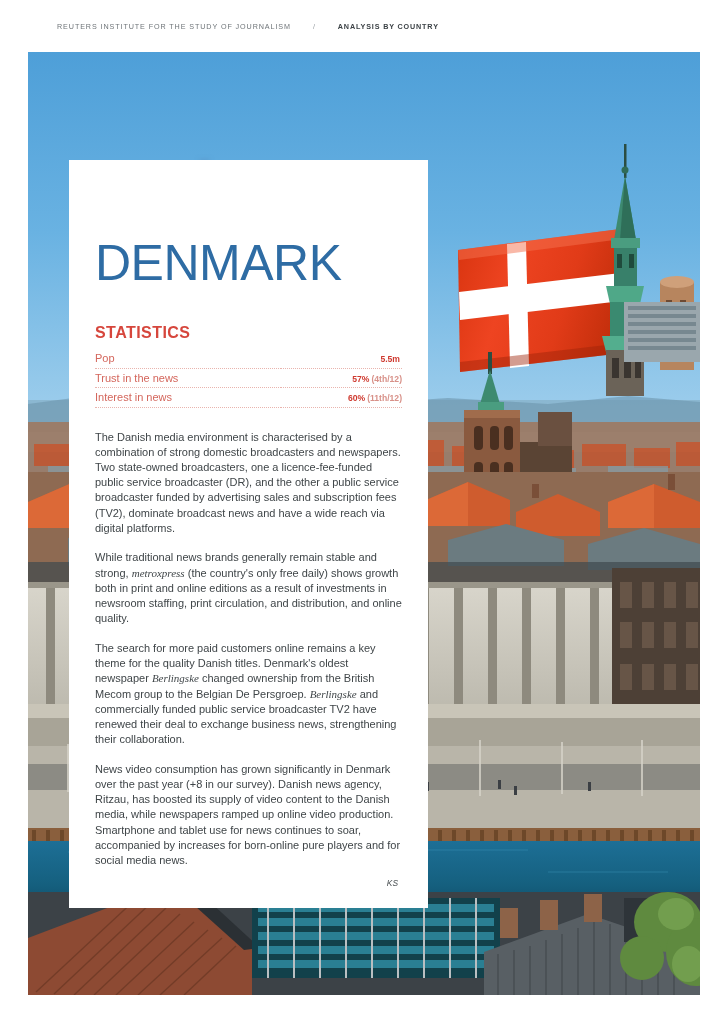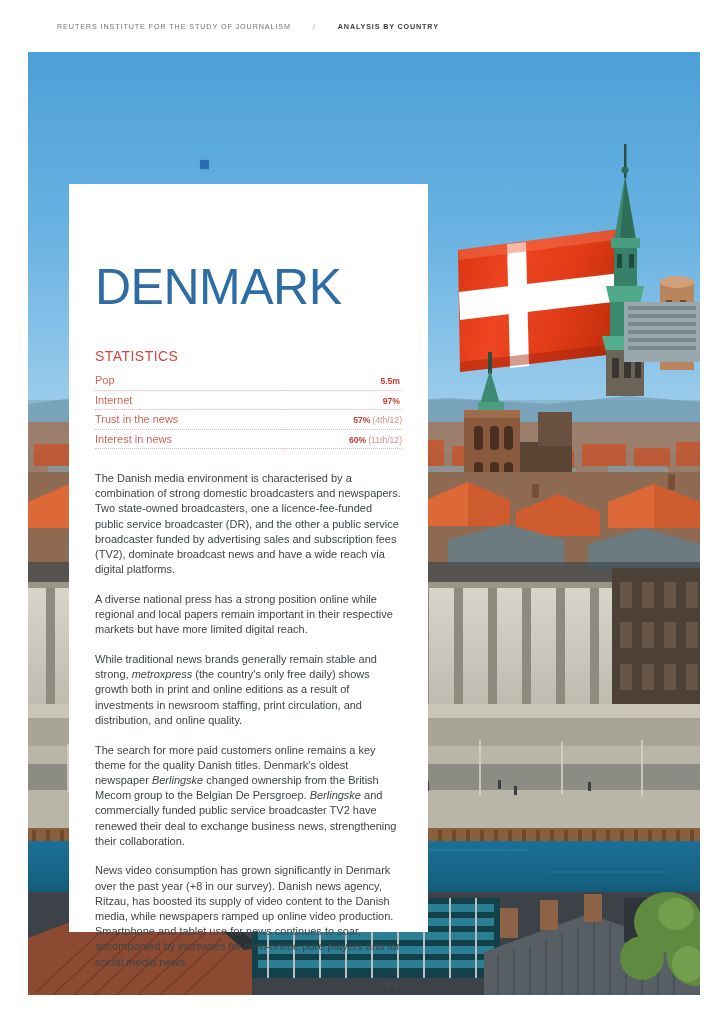--- a/index.html
+++ b/index.html
@@ -28,62 +28,62 @@
 
   
   .photo {
     position:absolute; left:28px; top:52px; width:672px; height:943px;
     overflow:hidden; background:#5aa9e0;
   }
   .photo svg { display:block; width:672px; height:943px; }
 
   
   .card {
-    position:absolute; left:69px; top:184px; width:359px; height:748px;
+    position:absolute; left:69px; top:160px; width:359px; height:748px;
     background:#ffffff;
     padding:0 26px;
   }
 
   .pin {
     position:absolute; left:200px; top:160px;
     width:9px; height:9px; background:#2b6cb0;
     box-shadow:0 0 4px 1px rgba(90,150,200,.55);
   }
 
   .country-title {
     color:#2e6ca4; font-weight:normal;
     font-size:50px; line-height:1; letter-spacing:-0.5px;
     margin-top:78px;
   }
 
   .stats-heading {
-    color:#d6463c; font-weight:normal; font-size:14px;
+    color:#d6463c; font-weight:bold; font-size:16px;
     letter-spacing:0.45px; margin-top:36px; margin-bottom:7px;
   }
 
   .stats-table { width:100%; border-collapse:collapse; }
   .stats-table tr { height:18.5px; }
   .stats-table td {
     border-bottom:1px dotted #e9b4ae;
     padding:3px 0 3.5px 0; vertical-align:bottom;
   }
   .stat-label {
     color:#d4665c; font-size:11px; text-align:left;
   }
   .stat-val { text-align:right; white-space:nowrap; font-size:8.6px; }
   .stat-num { color:#cf3a30; font-weight:bold; }
-  .stat-rank { color:#d89189; font-weight:normal; margin-left:2px;margin-top:8px; }
+  .stat-rank { color:#d89189; font-weight:bold; margin-left:2px;margin-top:8px; }
 
   .body-copy { margin-top:22px; }
   .body-copy p {
     color:#3f4548; font-size:11px; line-height:15.2px;
     margin-bottom:14.5px; text-align:left;
   }
   .body-copy p:last-of-type { margin-bottom:0; }
-  .body-copy i { font-style:italic; }
+  .body-copy i { font-style:italic;font-family:Liberation Serif, serif; }
 
   .byline {
     margin-top:10px; text-align:right;
     font-style:italic; font-size:8.4px; color:#4b5154;
     padding-right:4px;
   }
 </style>
 </head>
 <body>
 
@@ -515,37 +515,32 @@
 
     <div class="stats-heading">STATISTICS</div>
 
     <table class="stats-table">
       <tbody>
         <tr>
           <td class="stat-label">Pop</td>
           <td class="stat-val"><span class="stat-num">5.5m</span><span class="stat-rank"></span></td>
         </tr>
         <tr>
-          <td class="stat-label">Internet</td>
-          <td class="stat-val"><span class="stat-num">97%</span><span class="stat-rank"></span></td>
-        </tr>
-        <tr>
           <td class="stat-label">Trust in the news</td>
           <td class="stat-val"><span class="stat-num">57%</span><span class="stat-rank">(4th/12)</span></td>
         </tr>
         <tr>
           <td class="stat-label">Interest in news</td>
           <td class="stat-val"><span class="stat-num">60%</span><span class="stat-rank">(11th/12)</span></td>
         </tr>
       </tbody>
     </table>
 
     <div class="body-copy">
       <p>The Danish media environment is characterised by a combination of strong domestic broadcasters and newspapers. Two state-owned broadcasters, one a licence-fee-funded public service broadcaster (DR), and the other a public service broadcaster funded by advertising sales and subscription fees (TV2), dominate broadcast news and have a wide reach via digital platforms.</p>
-      <p>A diverse national press has a strong position online while regional and local papers remain important in their respective markets but have more limited digital reach.</p>
       <p>While traditional news brands generally remain stable and strong, <i>metroxpress</i> (the country's only free daily) shows growth both in print and online editions as a result of investments in newsroom staffing, print circulation, and distribution, and online quality.</p>
       <p>The search for more paid customers online remains a key theme for the quality Danish titles. Denmark's oldest newspaper <i>Berlingske</i> changed ownership from the British Mecom group to the Belgian De Persgroep. <i>Berlingske</i> and commercially funded public service broadcaster TV2 have renewed their deal to exchange business news, strengthening their collaboration.</p>
       <p>News video consumption has grown significantly in Denmark over the past year (+8 in our survey). Danish news agency, Ritzau, has boosted its supply of video content to the Danish media, while newspapers ramped up online video production. Smartphone and tablet use for news continues to soar, accompanied by increases for born-online pure players and for social media news.</p>
     </div>
 
     <div class="byline">KS</div>
   </div>
 
 </div>
 

